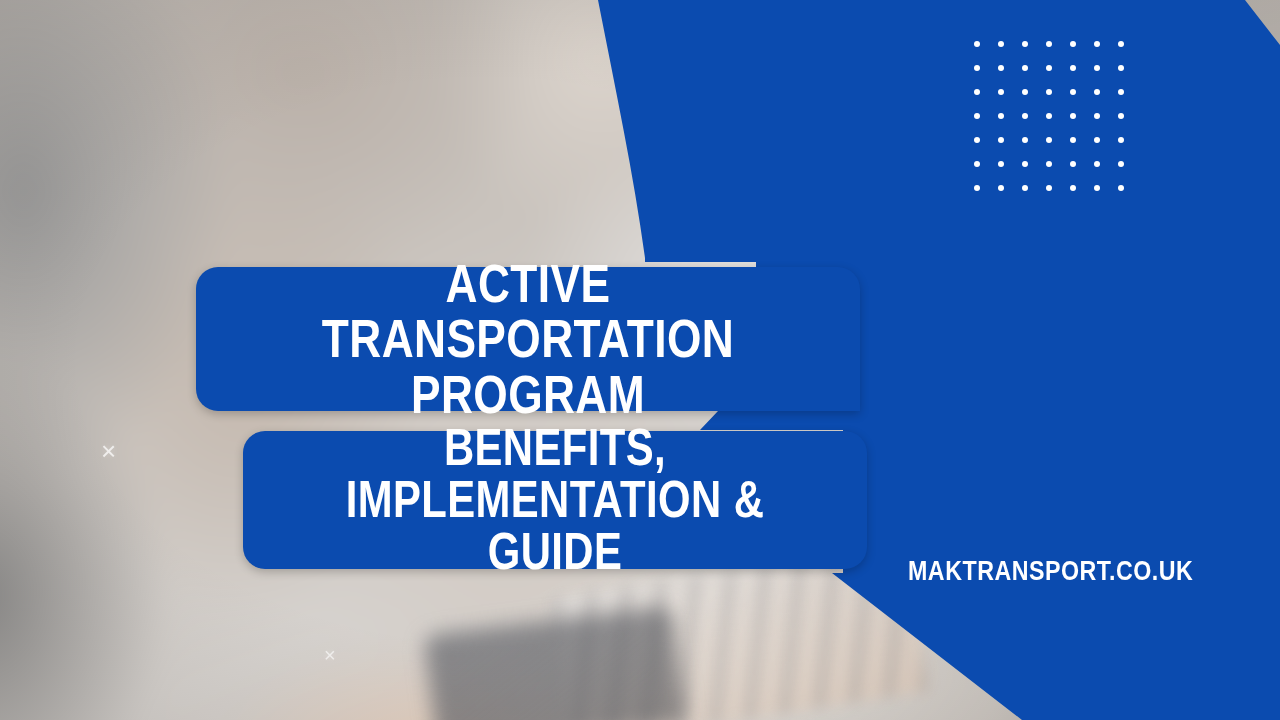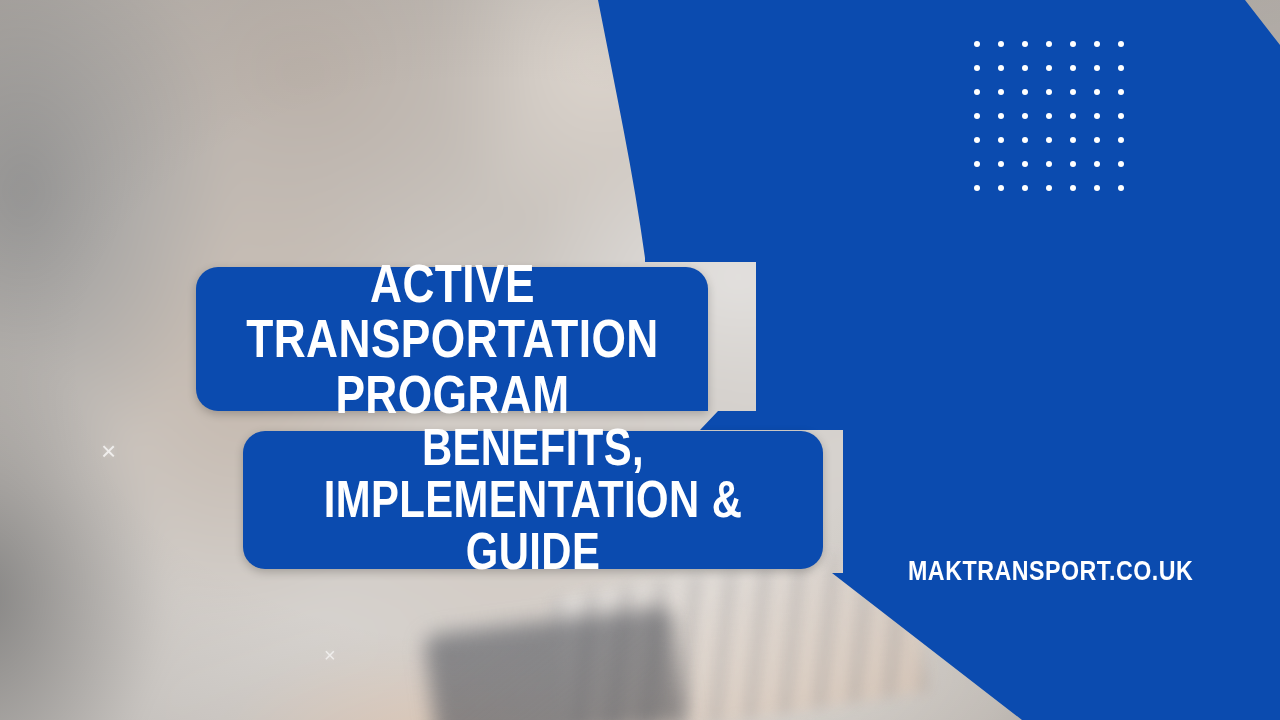--- a/index.html
+++ b/index.html
@@ -112,29 +112,29 @@
     position: absolute;
     background: #0b4baf;
     display: flex;
     align-items: center;
     justify-content: center;
     box-shadow: 0 3px 10px rgba(0,0,0,0.22);
   }
   #plate-title {
     left: 196px;
     top: 267px;
-    width: 512px;
+    width: 664px;
     height: 144px;
     border-radius: 22px 22px 0 22px;
     justify-content: center;
   }
   #plate-subtitle {
     left: 243px;
     top: 431px;
-    width: 580px;
+    width: 624px;
     height: 138px;
     border-radius: 22px 22px 22px 22px;
   }
   .plate-text {
     color: #ffffff;
     text-align: center;
     font-family: "Liberation Sans Narrow", "Liberation Sans", sans-serif;
     font-weight: 700;
     letter-spacing: 0.5px;
     line-height: 1.02;

